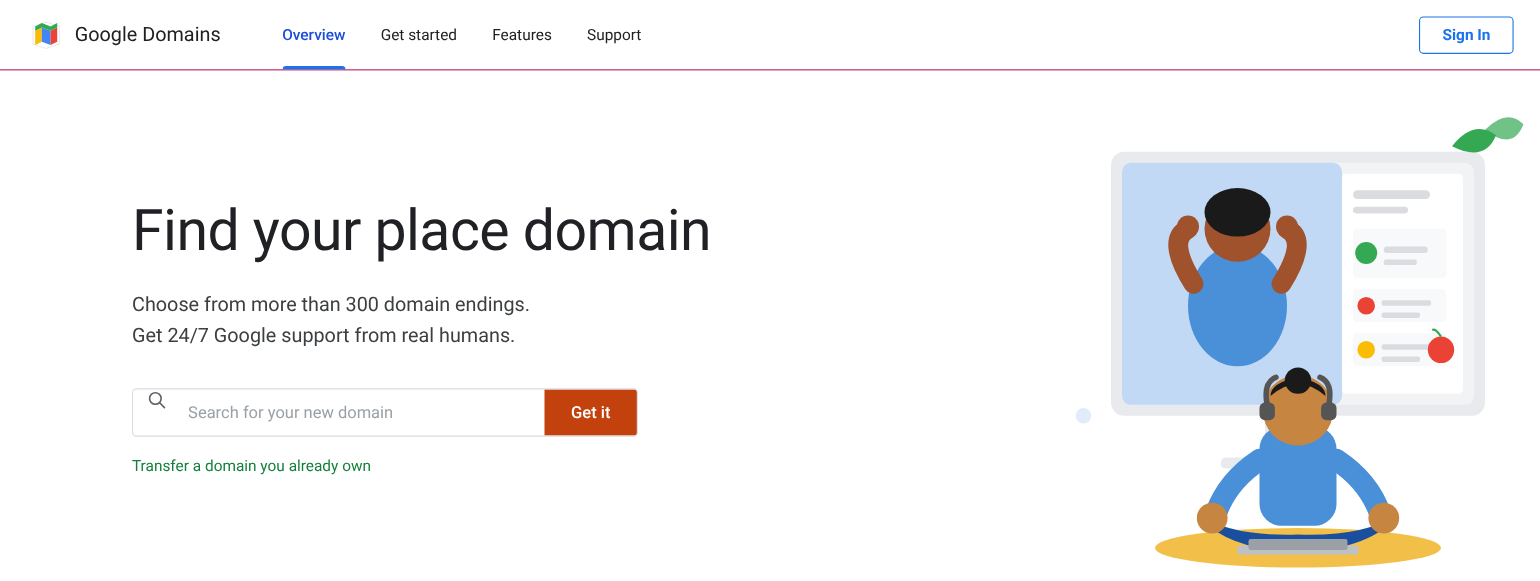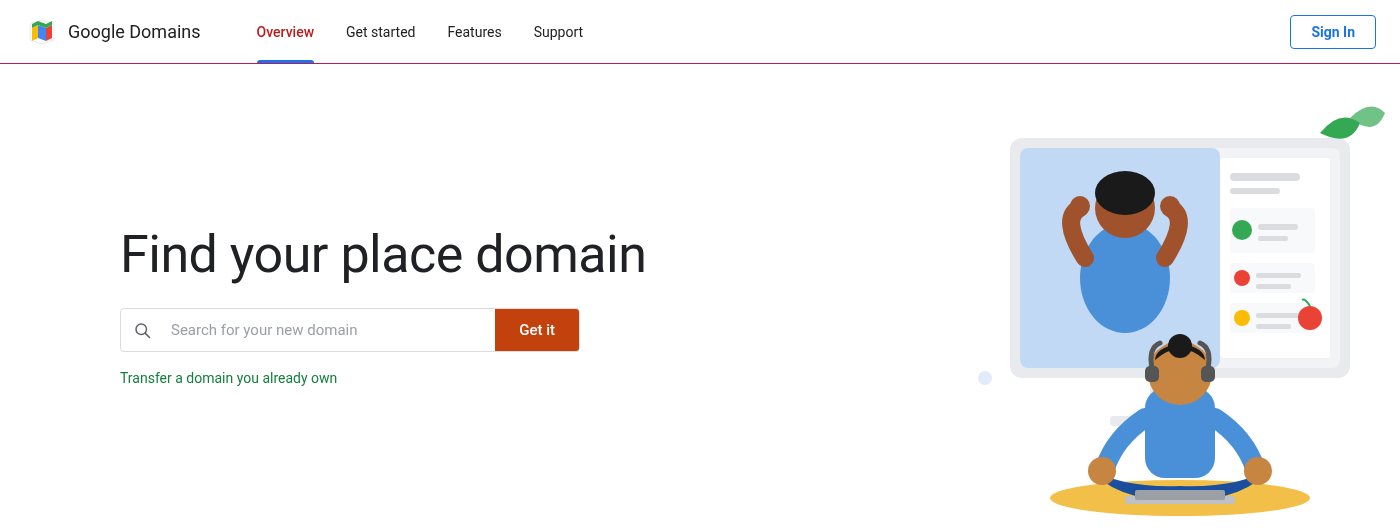--- a/index.html
+++ b/index.html
@@ -59,21 +59,21 @@
       align-items: center;
       font-size: 14px;
       color: #202124;
       cursor: pointer;
       position: relative;
       text-decoration: none;
       white-space: nowrap;
     }
 
     .nav-item.active {
-      color: #b91c1c;
+      color: #1d4ed8;
       font-weight: 500;
     }
 
     .nav-item.active::after {
       content: '';
       position: absolute;
       bottom: 0;
       left: 16px;
       right: 16px;
       height: 3px;
@@ -121,21 +121,21 @@
 
     .hero-subtitle {
       font-size: 18px;
       color: #3c4043;
       line-height: 1.6;
       margin-bottom: 32px;
     }
 
     .search-bar {
       display: flex;
-      align-items: center;
+      align-items: flex-start;
       border: 1px solid #dadce0;
       border-radius: 4px;
       overflow: hidden;
       max-width: 460px;
       margin-bottom: 16px;
     }
 
     .search-icon-wrap {
       padding: 0 12px;
       display: flex;
@@ -223,20 +223,24 @@
     <a class="nav-item">Features</a>
     <a class="nav-item">Support</a>
   </nav>
 
   <button class="sign-in-btn">Sign In</button>
 </header>
 
 <main>
   <div class="hero-content">
     <h1 class="hero-title">Find your place domain</h1>
+    <p class="hero-subtitle">
+      <span>Choose from more than 300 domain endings.</span><br>
+      <span>Get 24/7 Google support from real humans.</span>
+    </p>
 
     <div class="search-bar">
       <div class="search-icon-wrap">
         <svg width="18" height="18" viewBox="0 0 24 24" fill="none" xmlns="http://www.w3.org/2000/svg">
           <circle cx="11" cy="11" r="7" stroke="#5f6368" stroke-width="2"></circle>
           <line x1="16.5" y1="16.5" x2="22" y2="22" stroke="#5f6368" stroke-width="2" stroke-linecap="round"></line>
         </svg>
       </div>
       <input class="search-input" type="text" placeholder="Search for your new domain" style="">
       <button class="get-it-btn">Get it</button>

